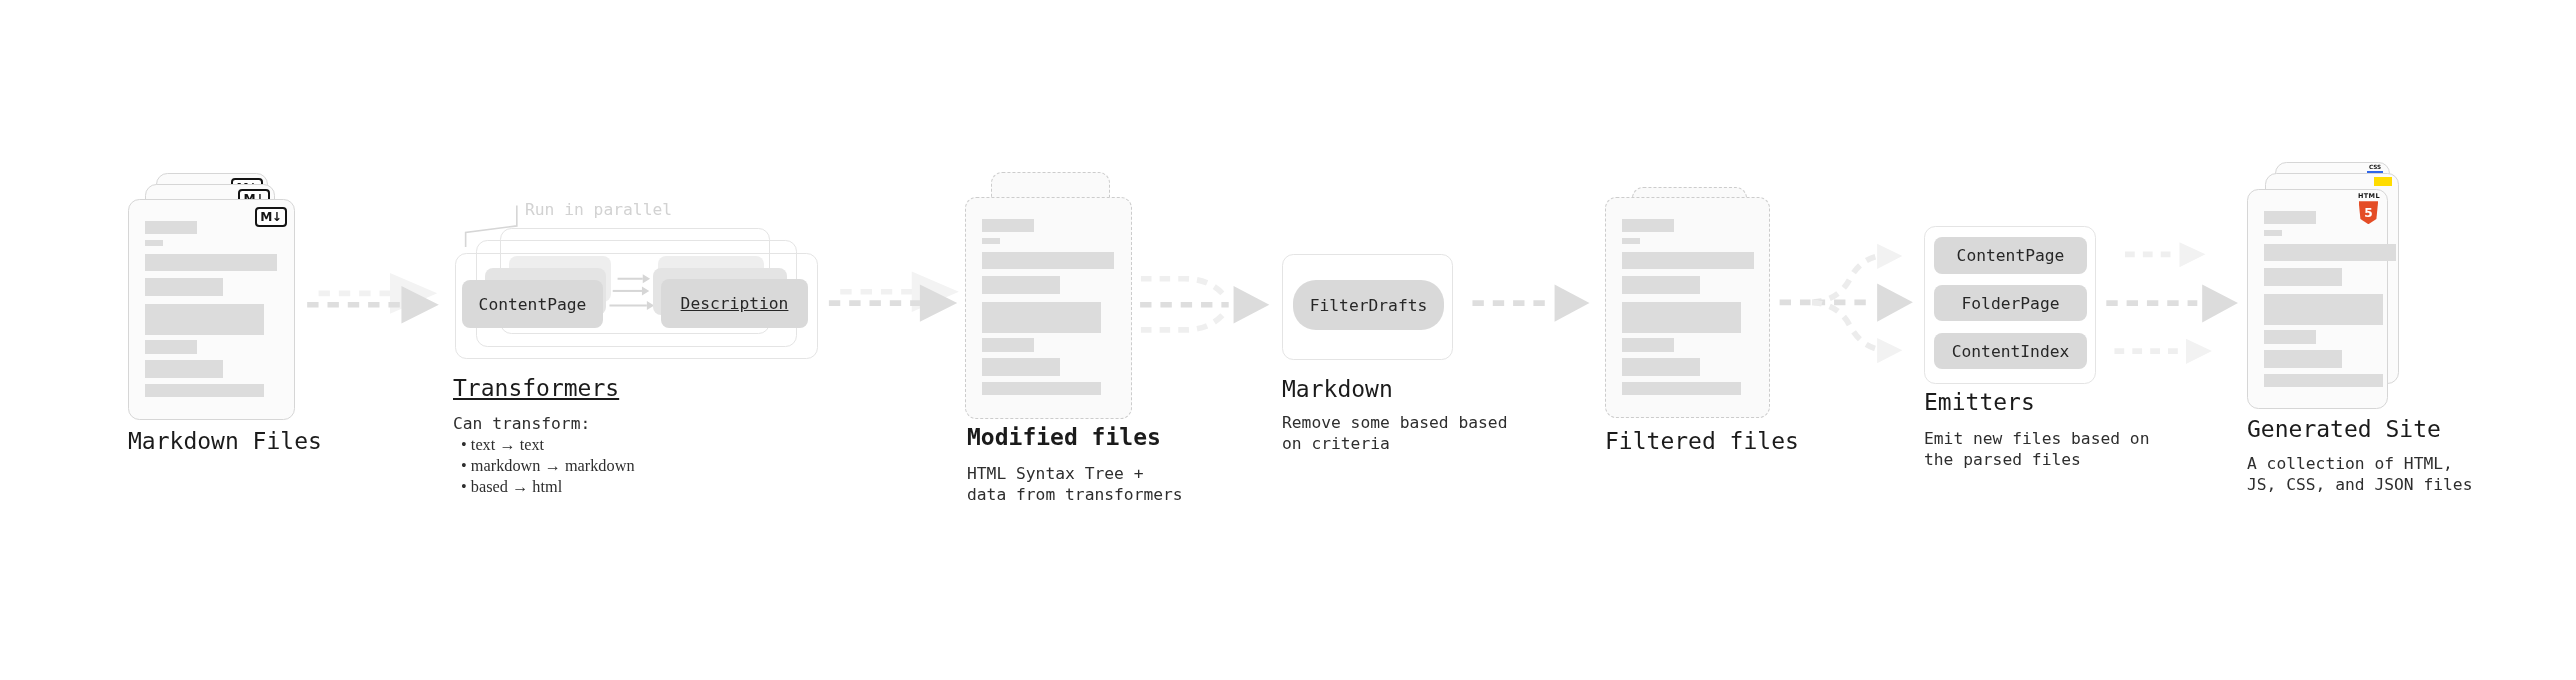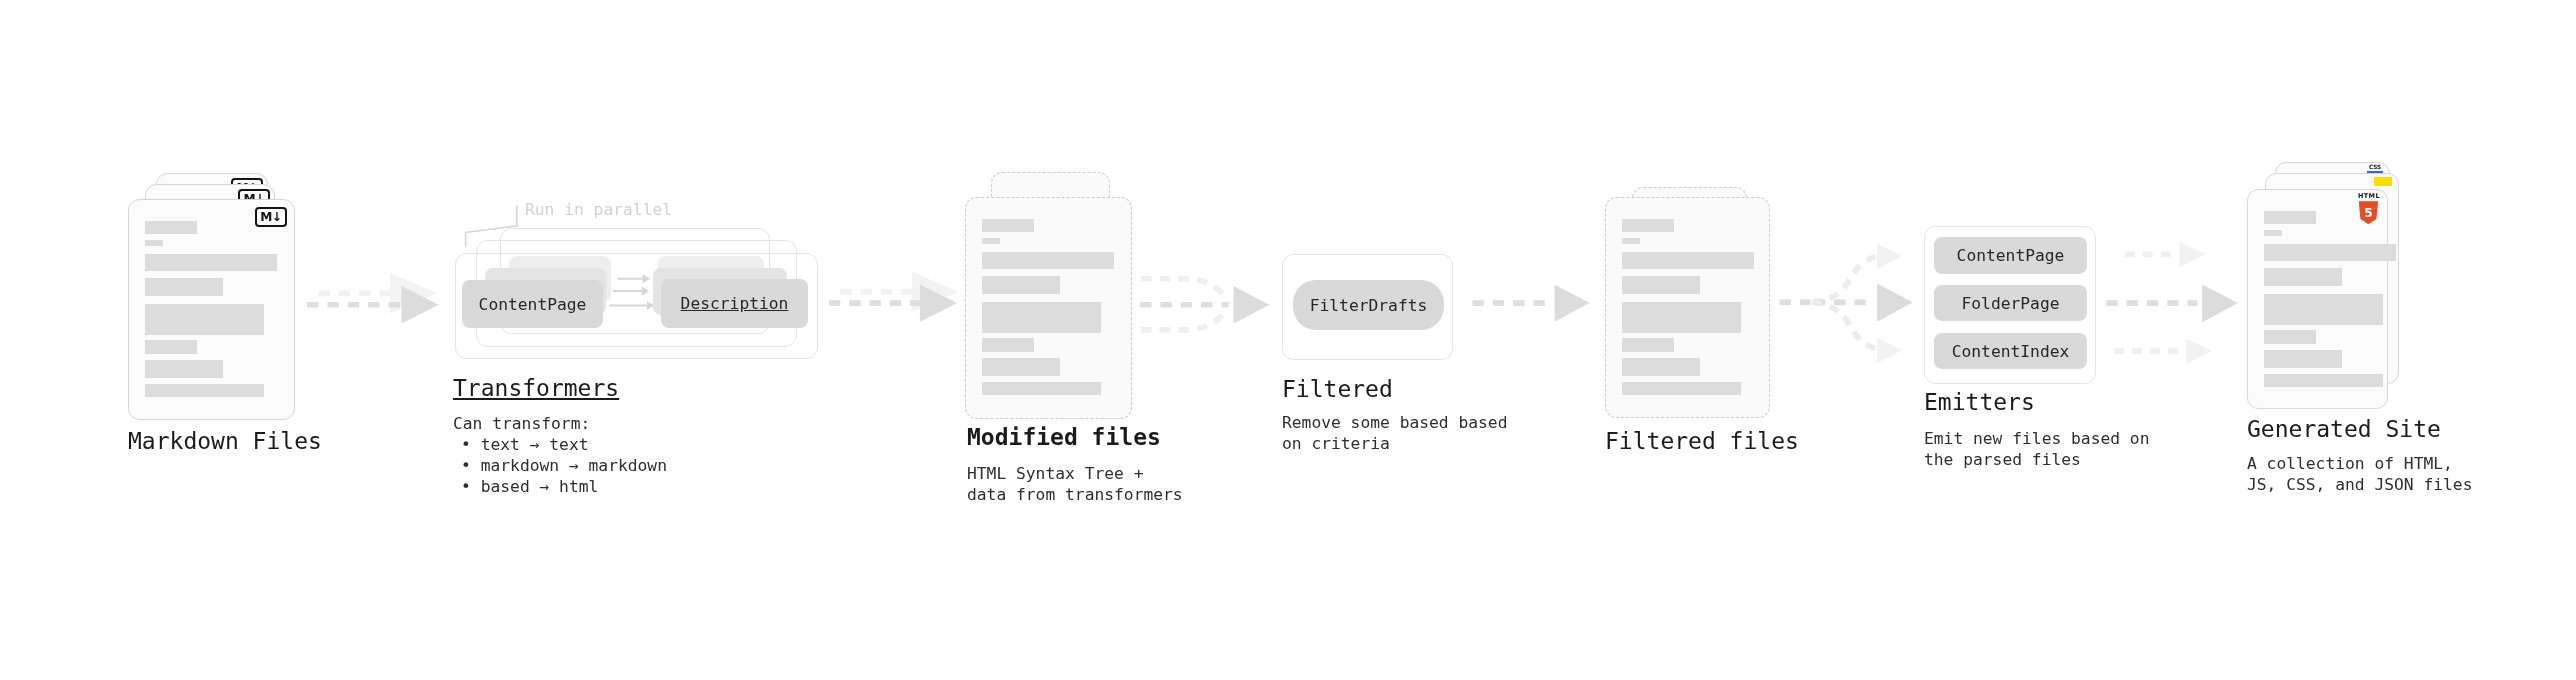--- a/index.html
+++ b/index.html
@@ -35,21 +35,21 @@
   .obox.filled{background:#ffffff;}
   .chip{position:absolute;background:#d9d9d9;border-radius:8.1px;box-sizing:border-box;
         display:flex;align-items:center;justify-content:center;
         font-size:16.3px;color:#272727;white-space:nowrap;}
   .chip.ghost1{background:#e4e4e4;}
   .chip.ghost2{background:#eeeeee;}
 
   
   .title{position:absolute;font-size:23px;line-height:28px;color:#1b1b1b;white-space:nowrap;}
   .sub{position:absolute;font-size:16.3px;line-height:21px;color:#2e2e2e;white-space:nowrap;}
-  .sub .indent{padding-left:8.1px;}
+  .sub .indent{padding-left:8.1px;font-family:Liberation Serif, serif;}
   .annotation{position:absolute;font-size:16.3px;color:#d2d2d2;white-space:nowrap;}
 </style>
 </head>
 <body>
 
 <div class="canvas">
 
   <svg class="arrows" width="2576" height="681" viewBox="0 0 3170 838">
 
     <g>
@@ -175,21 +175,21 @@
     <div class="title" style="left:967px;top:423px;font-weight:bold;">Modified files</div>
     <div class="sub" style="left:967px;top:463px;">
       <div>HTML Syntax Tree +</div>
       <div>data from transformers</div>
     </div>
   </div>
 
   <div>
     <div class="obox filled" style="left:1282px;top:254px;width:171px;height:106px;"></div>
     <div class="chip" style="left:1293px;top:280px;width:151px;height:50px;border-radius:23px;">FilterDrafts</div>
-    <div class="title" style="left:1282px;top:375px;">Filtered</div>
+    <div class="title" style="left:1282px;top:375px;">Markdown</div>
     <div class="sub" style="left:1282px;top:412px;">
       <div>Remove some based based</div>
       <div>on criteria</div>
     </div>
   </div>
 
   <div>
     <div class="filecard dashed" style="left:1632px;top:187px;width:115px;height:49px;"></div>
     <div class="filecard dashed" style="left:1605px;top:197px;width:165px;height:221px;">
       <div class="bars">

